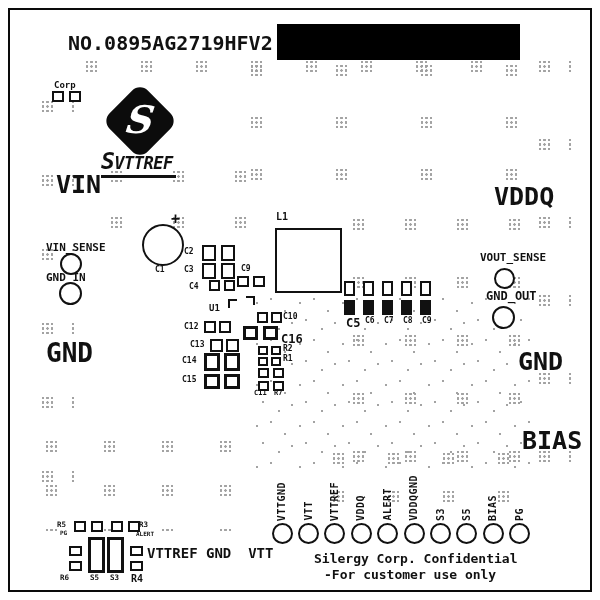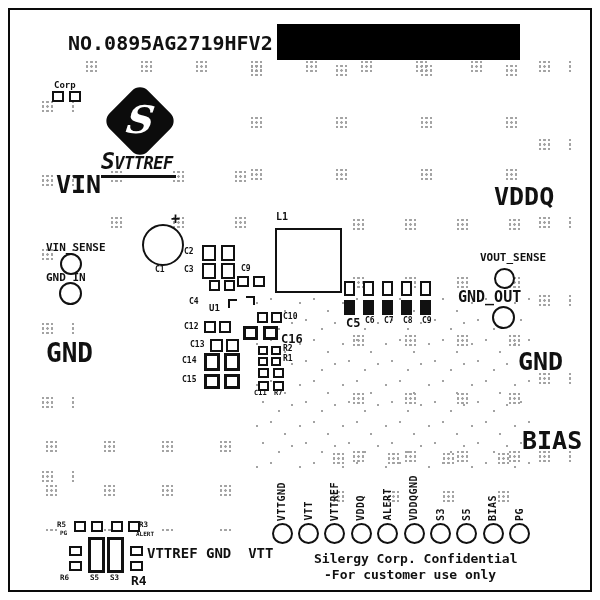--- a/index.html
+++ b/index.html
@@ -98,21 +98,21 @@
 <div class="silk" style="left:184px;top:248px;font-size:8px;">C2</div>
 <div class="fp" style="left:202px;top:245px;gap:5px;">
   <div class="pad" style="width:14px;height:16px;"></div>
     <div class="pad" style="width:14px;height:16px;"></div>
 </div>
 <div class="silk" style="left:184px;top:266px;font-size:8px;">C3</div>
 <div class="fp" style="left:202px;top:263px;gap:5px;">
   <div class="pad" style="width:14px;height:16px;"></div>
     <div class="pad" style="width:14px;height:16px;"></div>
 </div>
-<div class="silk" style="left:189px;top:298px;font-size:8px;">C4</div>
+<div class="silk" style="left:189px;top:283px;font-size:8px;">C4</div>
 <div class="fp" style="left:209px;top:280px;">
   <div class="pad" style="width:11px;height:11px;"></div>
     <div class="pad" style="width:11px;height:11px;"></div>
 </div>
 <div class="silk" style="left:241px;top:265px;font-size:8px;">C9</div>
 <div class="fp" style="left:237px;top:276px;">
   <div class="pad" style="width:12px;height:11px;"></div>
     <div class="pad" style="width:12px;height:11px;"></div>
 </div>
 
@@ -199,21 +199,21 @@
 <div class="fp v" style="left:273px;top:368px;gap:3px;">
   <div class="pad" style="width:11px;height:10px;"></div>
     <div class="pad" style="width:11px;height:10px;"></div>
 </div>
 <div class="silk" style="left:254px;top:390px;font-size:7px;">C11</div>
 <div class="silk" style="left:274px;top:390px;font-size:7px;">R7</div>
 
 <div class="silk" style="left:494px;top:184px;font-size:25px;">VDDQ</div>
 <div class="silk" style="left:480px;top:252px;font-size:11px;">VOUT_SENSE</div>
 <div class="circle" style="left:494px;top:268px;width:21px;height:21px;"></div>
-<div class="silk" style="left:458px;top:290px;font-size:15px;">GND_OUT</div>
+<div class="silk" style="left:486px;top:290px;font-size:12px;">GND_OUT</div>
 <div class="circle" style="left:492px;top:306px;width:23px;height:23px;"></div>
 <div class="silk" style="left:518px;top:349px;font-size:25px;">GND</div>
 <div class="silk" style="left:522px;top:428px;font-size:25px;">BIAS</div>
 
 <div id="tp-row">
   <div class="tp-col">
     <span class="tp-label">VTTGND</span>
     <div class="tp-circle"></div>
   </div>
   <div class="tp-col">
@@ -272,17 +272,17 @@
 </div>
 <div class="rect-out b3" style="left:88px;top:537px;width:17px;height:36px;"></div>
 <div class="rect-out b3" style="left:107px;top:537px;width:17px;height:36px;"></div>
 <div class="fp v" style="left:130px;top:546px;gap:5px;">
   <div class="pad" style="width:13px;height:10px;"></div>
     <div class="pad" style="width:13px;height:10px;"></div>
 </div>
 <div class="silk" style="left:60px;top:574px;font-size:7.5px;">R6</div>
 <div class="silk" style="left:90px;top:574px;font-size:7.5px;">S5</div>
 <div class="silk" style="left:110px;top:574px;font-size:7.5px;">S3</div>
-<div class="silk" style="left:131px;top:574px;font-size:13px;">R4</div>
+<div class="silk" style="left:131px;top:574px;font-size:10px;">R4</div>
 <div class="silk" style="left:147px;top:546px;font-size:14px;text-align:right;">VTTREF GND  VTT</div>
 
 <div class="silk" style="left:314px;top:552px;font-size:13px;">Silergy Corp. Confidential</div>
 <div class="silk" style="left:324px;top:568px;font-size:13px;">-For customer use only</div>
 
 </body></html>

